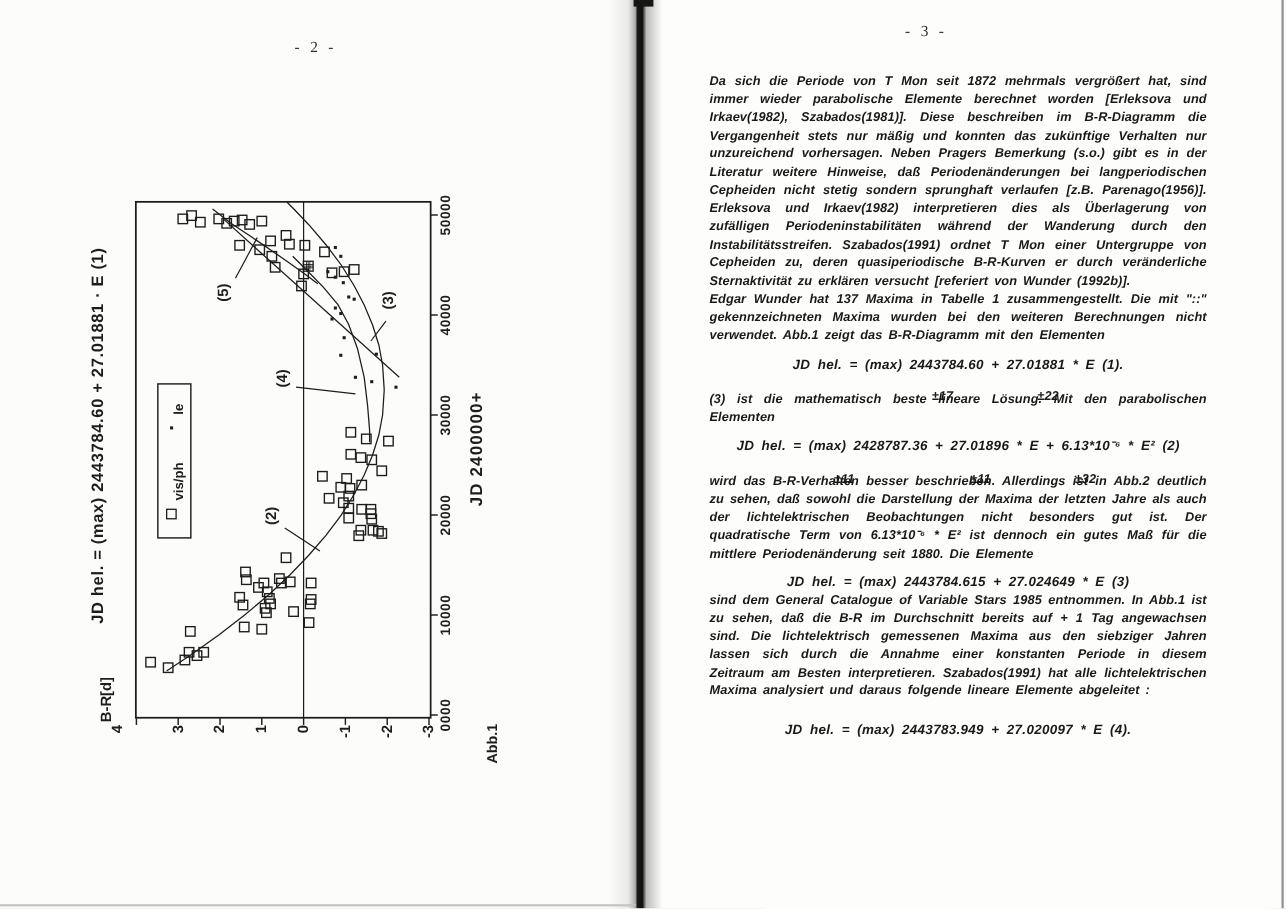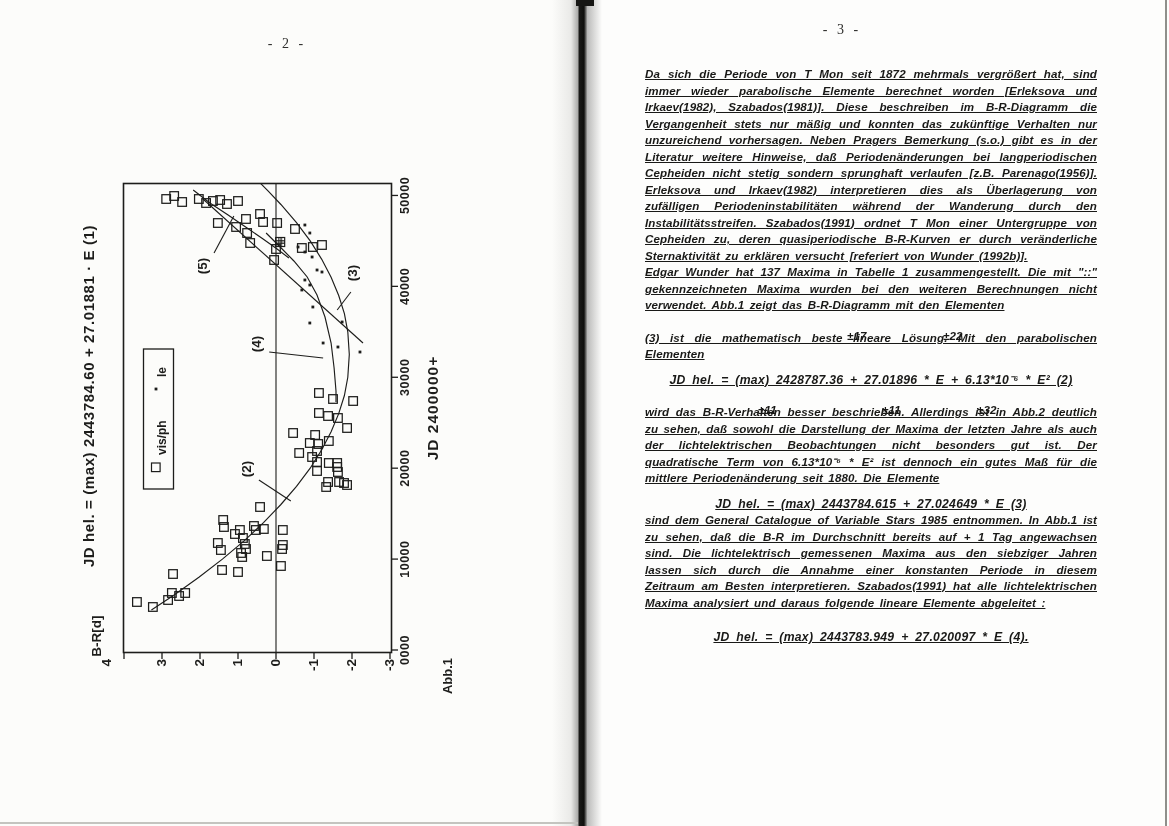--- a/index.html
+++ b/index.html
@@ -8,21 +8,21 @@
   .page{position:absolute;top:0;height:826px;}
   #page-left{left:0;width:578px;background:#fcfcfa;}
   #page-right{left:585px;width:584px;background:#fdfdfc;}
   .page-num{position:absolute;font-family:"Liberation Serif",serif;font-size:14px;
             letter-spacing:3px;color:#2e2e2c;}
   #page-num-left{left:252px;top:36px;width:70px;text-align:center;}
   #page-num-right{left:222px;top:22px;width:70px;text-align:center;}
   
   #text-col{position:absolute;left:60px;top:66px;width:452px;
             font-weight:700;font-style:italic;font-size:11.6px;line-height:16.5px;
-            text-align:justify;letter-spacing:.1px;word-spacing:2.1px;color:#191917;text-decoration:underline;}
+            text-align:justify;letter-spacing:.1px;word-spacing:2.1px;color:#191917;}
   #text-col p{margin:0;}
   #p2{margin-top:33px;} #p3{margin-top:15px;} #p4{margin-top:11px;}
   #p5{margin-top:13px;} #p6{margin-top:9px;}
   .eq{font-weight:700;font-style:italic;}
   .eq-main{text-align:center;font-size:12.2px;letter-spacing:.3px;word-spacing:3px;margin-top:9px;}
   .eq-unc{position:relative;height:16px;font-size:11.6px;}
   .eq-unc span{position:absolute;top:1px;margin-top:13px;}
   #eq1-u1{left:202px;} #eq1-u2{left:298px;}
   #eq2-u1{left:113px;} #eq2-u2{left:237px;} #eq2-u3{left:332px;}
   #eq3{} #eq4{margin-top:18px;}
@@ -202,20 +202,21 @@
   </div>
 
   <div class="page" id="page-right">
     <div class="page-num" id="page-num-right">- 3 -</div>
 
     <div id="text-col">
       <p id="p1">Da sich die Periode von T Mon seit 1872 mehrmals vergrößert hat, sind immer wieder parabolische Elemente berechnet worden [Erleksova und Irkaev(1982), Szabados(1981)]. Diese beschreiben im B-R-Diagramm die Vergangenheit stets nur mäßig und konnten das zukünftige Verhalten nur unzureichend vorhersagen. Neben Pragers Bemerkung (s.o.) gibt es in der Literatur weitere Hinweise, daß Periodenänderungen bei langperiodischen Cepheiden nicht stetig sondern sprunghaft verlaufen [z.B. Parenago(1956)]. Erleksova und Irkaev(1982) interpretieren dies als Überlagerung von zufälligen Periodeninstabilitäten während der Wanderung durch den Instabilitätsstreifen. Szabados(1991) ordnet T Mon einer Untergruppe von Cepheiden zu, deren quasiperiodische B-R-Kurven er durch veränderliche Sternaktivität zu erklären versucht [referiert von Wunder (1992b)].</p>
       <p id="p2">Edgar Wunder hat 137 Maxima in Tabelle 1 zusammengestellt. Die mit "::" gekennzeichneten Maxima wurden bei den weiteren Berechnungen nicht verwendet. Abb.1 zeigt das B-R-Diagramm mit den Elementen</p>
 
       <div class="eq" id="eq1">
+        <div class="eq-main">JD hel. = (max) 2443784.60 + 27.01881 * E (1).</div>
         <div class="eq-unc">
           <span id="eq1-u1">±17</span>
           <span id="eq1-u2">±22</span>
         </div>
       </div>
 
       <p id="p3">(3) ist die mathematisch beste lineare Lösung. Mit den parabolischen Elementen</p>
 
       <div class="eq" id="eq2">
         <div class="eq-main">JD hel. = (max) 2428787.36 + 27.01896 * E + 6.13*10⁻⁶ * E² (2)</div>

